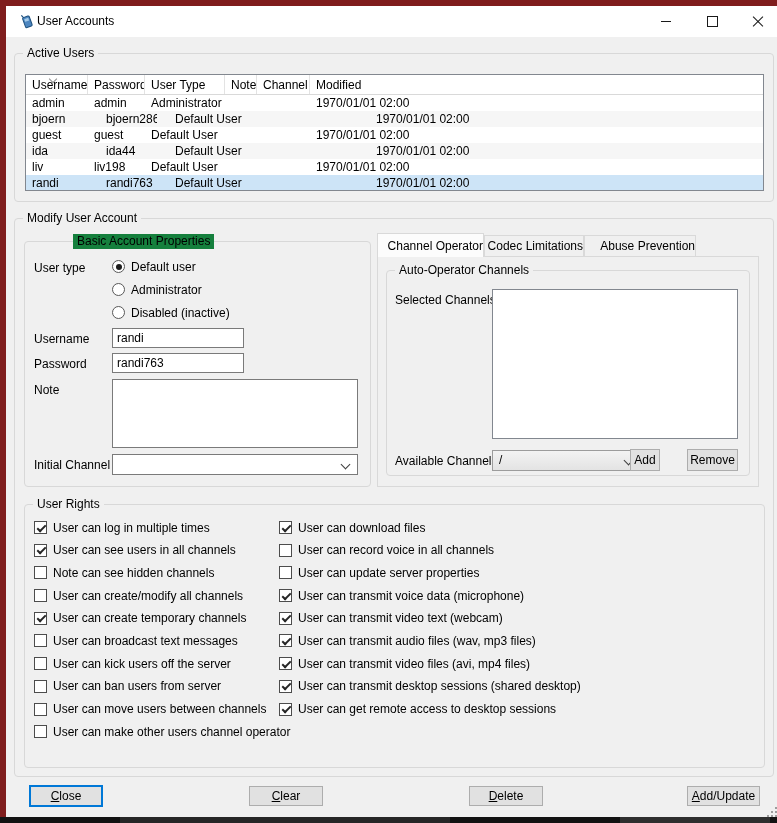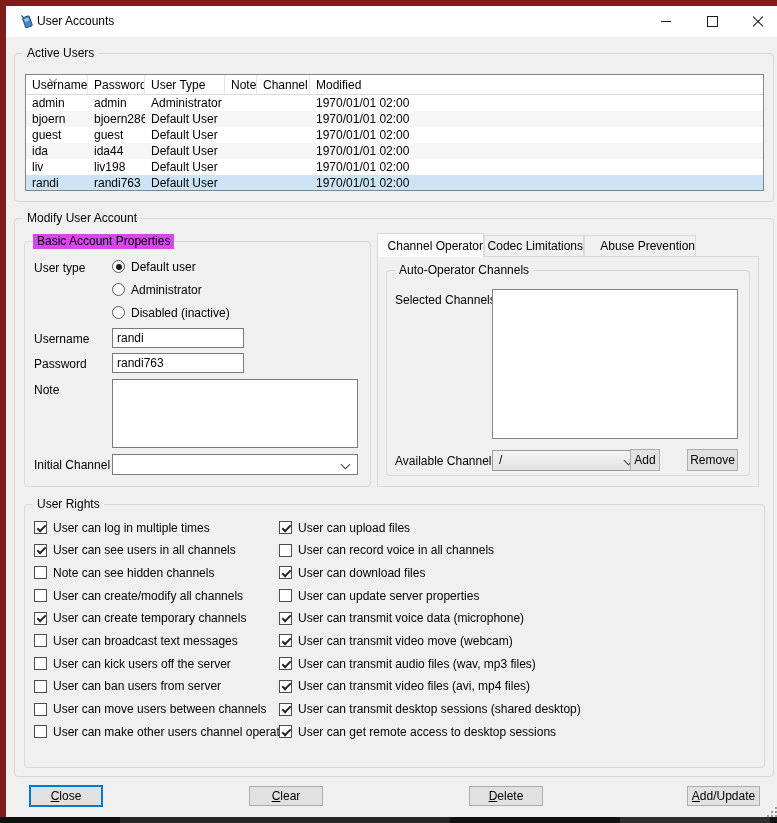--- a/index.html
+++ b/index.html
@@ -29,21 +29,21 @@
   
   .gb { position:absolute; border:1px solid #d8d8d8; border-radius:4px; box-sizing:border-box; }
   .gb-label { position:absolute; top:-8px; left:8px; background:#f0f0f0; padding:0 4px; line-height:15px; white-space:nowrap; }
   
   .table { position:absolute; left:19px; top:68px; width:739px; height:117px; background:#fff; border:1px solid #82878f; box-sizing:border-box; overflow:hidden; }
   .thead { display:flex; height:19px; border-bottom:1px solid #d9d9d9; background:#fff; position:relative; }
   .th { box-sizing:border-box; border-right:1px solid #e3e3e3; padding:3px 0 0 6px; white-space:nowrap; overflow:hidden; position:relative; }
   .th:last-child { border-right:none; }
   .sort-ind { position:absolute; left:24px; top:1px; width:5px; height:5px; border-right:1px solid #8f8f8f; border-bottom:1px solid #8f8f8f; transform:rotate(45deg); }
   .trow { display:flex; height:16px; line-height:16px; background:#fff; }
-  .trow.alt { background:#f6f6f6; }
+  .trow.alt { background:#f6f6f6;gap:12px; }
   .trow.sel { background:var(--sel,#cde4f7); }
   .tcell { box-sizing:border-box; padding-left:6px; white-space:nowrap; overflow:hidden; }
   .c0 { width:62px; } .c1 { width:57px; } .c2 { width:80px; } .c3 { width:32px; } .c4 { width:53px; } .c5 { flex:1; }
   
   .lbl { position:absolute; height:15px; line-height:15px; white-space:nowrap; }
   .tinput { position:absolute; box-sizing:border-box; border:1px solid #7a7a7a; background:#fff; padding:0 4px; font:12px "Liberation Sans",sans-serif; color:#000; outline:none; }
   textarea.tinput { resize:none; padding:2px 4px; }
   .combo { position:absolute; box-sizing:border-box; border:1px solid #7a7a7a; background:#fff; }
   .combo .val { position:absolute; left:6px; top:0; line-height:19px; }
   .chev { position:absolute; right:8px; top:6px; width:6px; height:6px; border-right:1px solid #3e3e3e; border-bottom:1px solid #3e3e3e; transform:rotate(45deg); }
@@ -159,21 +159,21 @@
           <div class="tcell c5">1970/01/01 02:00</div>
         </div>
       </div>
   </div>
 
   <div class="gb" style="left:8px; top:212px; width:760px; height:559px;">
     <span class="gb-label">Modify User Account</span>
   </div>
 
   <div class="gb" style="left:18px; top:235px; width:347px; height:246px;">
-    <span class="gb-label" style="background:#d946ef;">Basic Account Properties</span>
+    <span class="gb-label" style="background:#15803d;margin-left:40px;">Basic Account Properties</span>
   </div>
   <span class="lbl" style="left:28px; top:255px;">User type</span>
   <div class="radio-group">
       <div class="radio-row">
         <span class="radio checked"></span>
         <span>Default user</span>
       </div>
       <div class="radio-row">
         <span class="radio"></span>
         <span>Administrator</span>
@@ -255,41 +255,37 @@
         <span>User can move users between channels</span>
       </div>
       <div class="cb-row">
         <span class="cb"></span>
         <span>User can make other users channel operator</span>
       </div>
     </div>
   <div class="cb-col" style="left:273px;" id="rights-right">
       <div class="cb-row">
         <span class="cb checked"></span>
-        <span>User can upload files</span>
+        <span>User can download files</span>
       </div>
       <div class="cb-row">
         <span class="cb"></span>
         <span>User can record voice in all channels</span>
       </div>
       <div class="cb-row">
-        <span class="cb checked"></span>
-        <span>User can download files</span>
-      </div>
-      <div class="cb-row">
         <span class="cb"></span>
         <span>User can update server properties</span>
       </div>
       <div class="cb-row">
         <span class="cb checked"></span>
         <span>User can transmit voice data (microphone)</span>
       </div>
       <div class="cb-row">
         <span class="cb checked"></span>
-        <span>User can transmit video move (webcam)</span>
+        <span>User can transmit video text (webcam)</span>
       </div>
       <div class="cb-row">
         <span class="cb checked"></span>
         <span>User can transmit audio files (wav, mp3 files)</span>
       </div>
       <div class="cb-row">
         <span class="cb checked"></span>
         <span>User can transmit video files (avi, mp4 files)</span>
       </div>
       <div class="cb-row">

